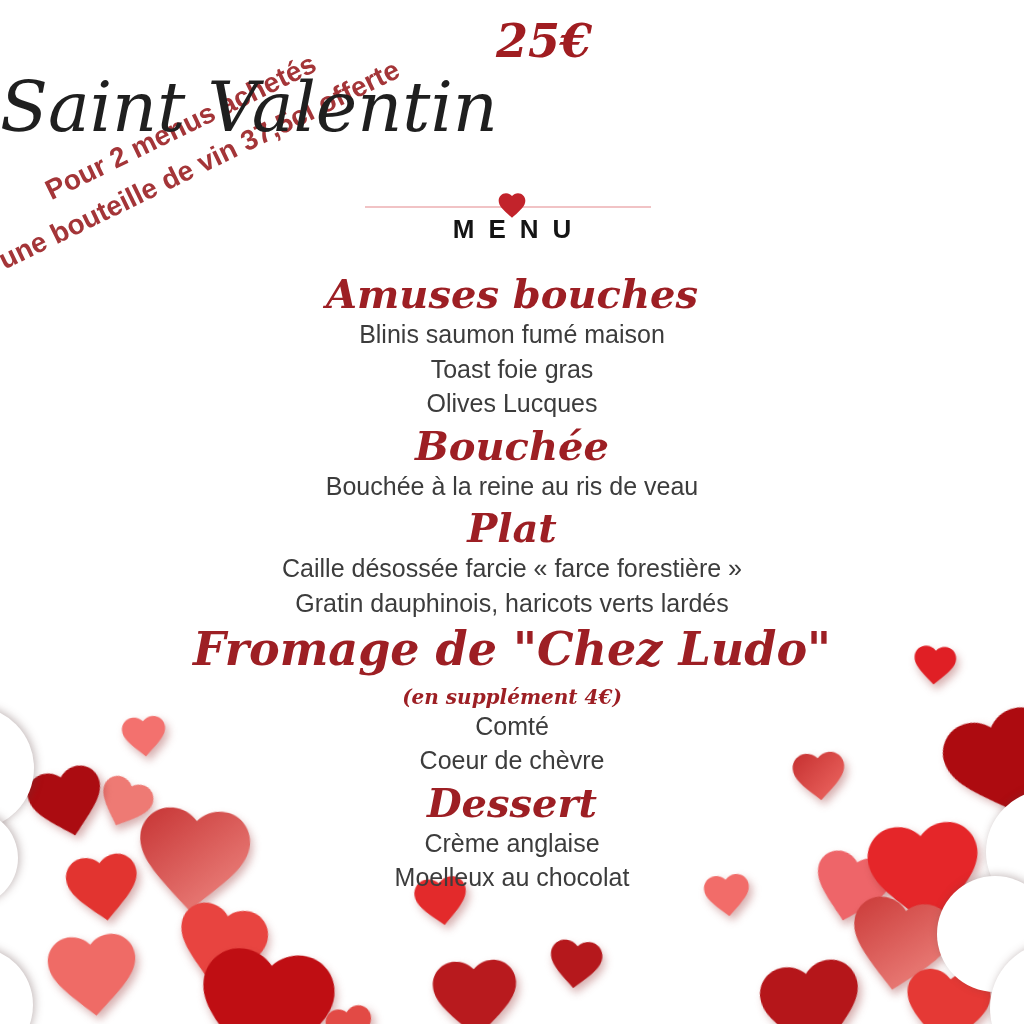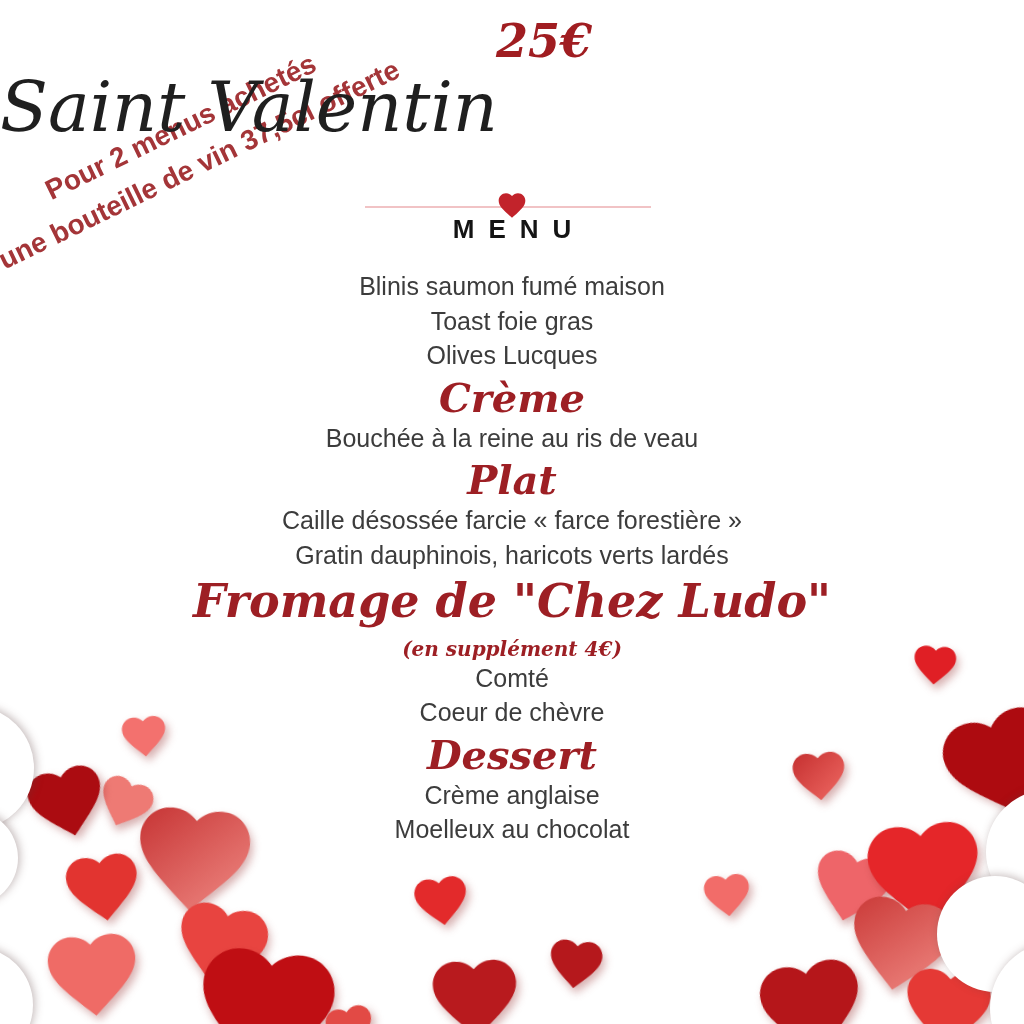--- a/index.html
+++ b/index.html
@@ -203,26 +203,27 @@
     <span class="line"></span>
     <svg class="divider-heart" viewBox="0 0 24 22">
       <path id="divider-heart-path" d="M12 21.35l-1.45-1.32C5.4 15.36 2 12.28 2 8.5 2 5.42 4.42 3 7.5 3c1.74 0 3.41.81 4.5 2.09C13.09 3.81 14.76 3 16.5 3 19.58 3 22 5.42 22 8.5c0 3.78-3.4 6.86-8.55 11.54L12 21.35z" fill="#c2232b"></path>
     </svg>
   </div>
 
   <div class="menu-word">MENU</div>
 
   <main class="sections" id="sections">
       <section>
+        <h2>Amuses bouches</h2>
         <div class="item">Blinis saumon fumé maison</div>
         <div class="item">Toast foie gras</div>
         <div class="item">Olives Lucques</div>
       </section>
       <section>
-        <h2>Crème</h2>
+        <h2>Bouchée</h2>
         <div class="item">Bouchée à la reine au ris de veau</div>
       </section>
       <section>
         <h2>Plat</h2>
         <div class="item">Caille désossée farcie « farce forestière »</div>
         <div class="item">Gratin dauphinois, haricots verts lardés</div>
       </section>
       <section>
         <h2>Fromage de "Chez Ludo"</h2>
         <div class="note">(en supplément 4€)</div>

